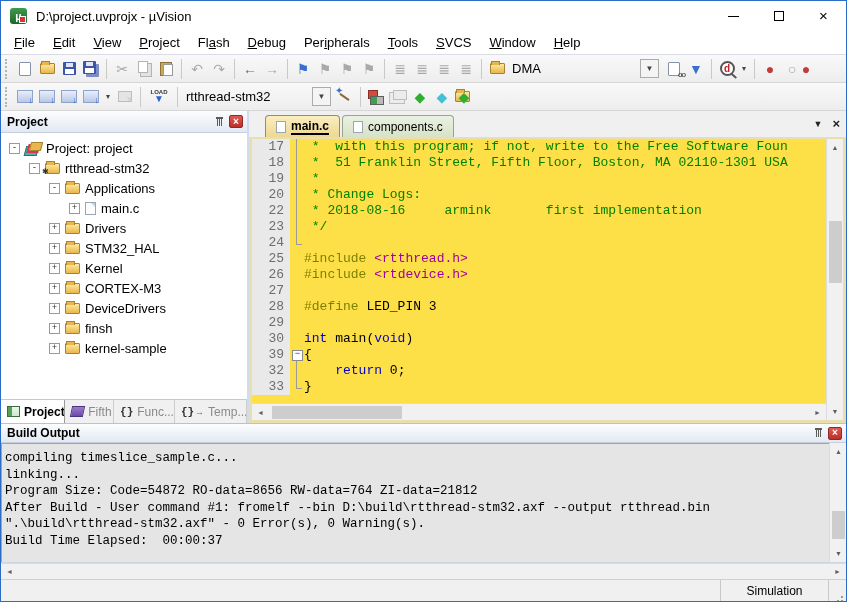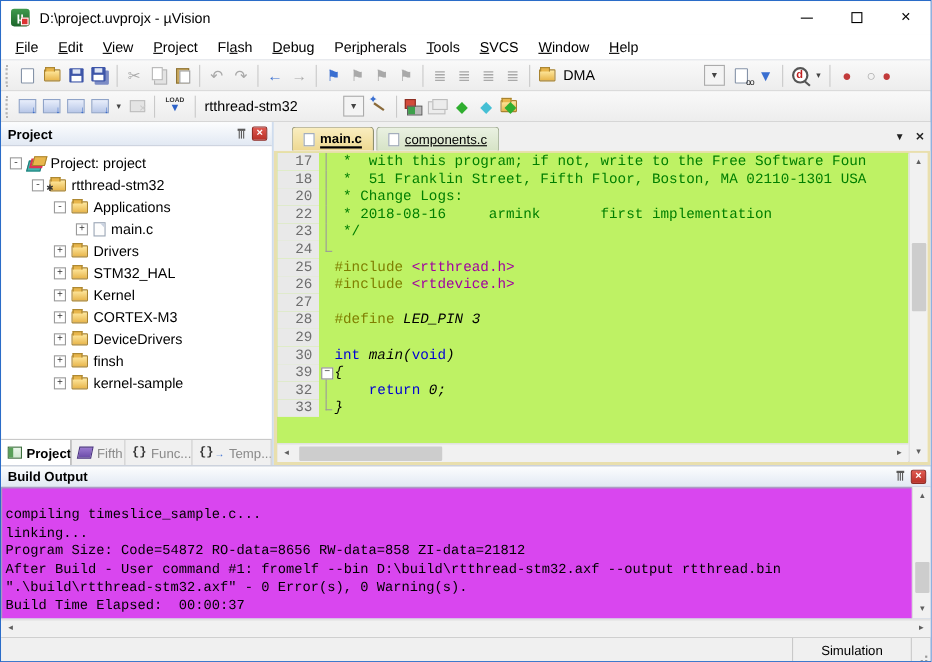--- a/index.html
+++ b/index.html
@@ -94,52 +94,52 @@
   .ic-book { width:13px; height:11px; background:linear-gradient(#9a7ad0,#6a4aa8); border:1px solid #4a3280; transform:skewX(-12deg); flex:0 0 auto; }
   .brace-ic { color:#333; font-size:11px; font-weight:bold; font-family:"Liberation Mono",monospace; }
   .brace-arrow { color:#3a6fd1; font-size:9px; margin-left:-3px; }
 
   
   .editor-zone { flex:1 1 auto; display:flex; flex-direction:column; min-width:0; background:#f0f0f0; }
   .tabbar { height:26px; background:#f0f0f0; display:flex; align-items:flex-end; padding-left:16px; flex:0 0 auto; position:relative; }
   .etab { height:22px; display:flex; align-items:center; gap:5px; padding:0 10px; border:1px solid #8f8f6e; border-bottom:none; border-radius:4px 4px 0 0; margin-right:2px; font-size:12px; }
   .etab.active { background:linear-gradient(#faeec0,#eed891); font-weight:bold; }
   .etab.active .etab-label { border-bottom:2px solid #000; }
-  .etab.inactive { background:linear-gradient(#eaf1e2,#d6e3c6); border-color:#98a588;text-decoration:underline; }
+  .etab.inactive { background:linear-gradient(#eaf1e2,#d6e3c6); border-color:#98a588; }
   .tab-pg { width:10px; height:12px; background:#fff; border:1px solid #9aa5b5; }
   .tabbar-btns { position:absolute; right:6px; top:5px; display:flex; gap:10px; align-items:center; }
   .tb-small { font-size:9px; color:#222; }
   .tb-x { font-size:13px; font-weight:bold; color:#222; }
 
   .editor-frame { flex:1 1 auto; border:3px solid #e9dfae; border-top:2px solid #e9dfae; background:#fff; display:flex; min-height:0; box-shadow:inset 0 0 0 1px #c4ba84; }
   .edit-col { flex:1 1 auto; display:flex; flex-direction:column; min-width:0; }
-  .code-area { flex:1 1 auto; display:flex; overflow:hidden; background:#bef264; }
+  .code-area { flex:1 1 auto; display:flex; overflow:hidden; background:#fde047; }
   .gutter-col { display:flex; flex-direction:column; }
   .cl { height:16px; line-height:16px; display:flex; font-family:"Liberation Mono",monospace; font-size:13px; white-space:pre; }
   .ln { width:38px; background:#e9e9e9; color:#6e6e6e; text-align:right; padding-right:6px; flex:0 0 auto; }
   .fm { width:14px; flex:0 0 auto; position:relative; }
   .fm.fv::before { content:""; position:absolute; left:6px; top:0; bottom:0; border-left:1px solid #9a9a9a; }
   .fm.fe::before { content:""; position:absolute; left:6px; top:0; height:9px; width:5px; border-left:1px solid #9a9a9a; border-bottom:1px solid #9a9a9a; }
   .fm.fb::before { content:"−"; position:absolute; left:2px; top:3px; width:9px; height:9px; border:1px solid #8a8a8a; background:#fff; font-size:9px; line-height:7px; text-align:center; color:#333; }
   .fm.fb::after { content:""; position:absolute; left:6px; top:14px; bottom:0; border-left:1px solid #9a9a9a; }
   .ct { flex:1 1 auto; overflow:hidden; }
-  .cmt { color:#007f00; } .pp { color:#7f7f00; } .str { color:#a100a1; } .kw { color:#0000d4; } .pl { color:#000;font-style:italic; }
+  .cmt { color:#007f00; } .pp { color:#7f7f00; } .str { color:#a100a1; } .kw { color:#0000d4; } .pl { color:#000; }
 
   .scroll-h { height:17px; background:#f1f1f1; border-top:1px solid #dcdcdc; display:flex; align-items:center; position:relative; flex:0 0 auto; }
   .scroll-v { width:17px; background:#f1f1f1; border-left:1px solid #dcdcdc; display:flex; flex-direction:column; align-items:center; position:relative; flex:0 0 auto; }
   .sarrow { width:17px; height:17px; display:flex; align-items:center; justify-content:center; font-size:7px; color:#5f5f5f; flex:0 0 auto; }
   .sthumb-v { position:absolute; left:2px; width:13px; background:#cdcdcd; border-radius:1px; }
   .sthumb-h { position:absolute; top:2px; height:13px; background:#cdcdcd; border-radius:1px; }
   .spacer { flex:1 1 auto; }
 
   
   .build-panel { flex:0 0 auto; display:flex; flex-direction:column; background:#fff; }
   .build-header { height:20px; background:linear-gradient(#fcfdfe,#e2e9f3); border-top:1px solid #b9c2d0; border-bottom:1px solid #c6cedb; display:flex; align-items:center; padding:0 4px 0 6px; }
   .build-body { height:120px; display:flex; border-bottom:1px solid #cdd5e2; }
-  .build-text { flex:1 1 auto; background:#d946ef; border:1px solid #9aa5b5; border-right:none; border-bottom:none; padding:16px 3px; font-family:"Liberation Mono",monospace; font-size:12.5px; line-height:16.5px; overflow:hidden; }
+  .build-text { flex:1 1 auto; background:#e5e5e5; border:1px solid #9aa5b5; border-right:none; border-bottom:none; padding:6px 3px; font-family:"Liberation Mono",monospace; font-size:12.5px; line-height:16.5px; overflow:hidden; }
   .build-text div { white-space:pre; }
   .build-vscroll { width:17px; background:#f1f1f1; border-left:1px solid #dcdcdc; position:relative; display:flex; flex-direction:column; }
   .build-hscroll { height:16px; background:#f1f1f1; border-top:1px solid #dcdcdc; display:flex; align-items:center; position:relative; }
 
   
   .statusbar { height:22px; background:#f0f0f0; border-top:1px solid #cfcfcf; display:flex; align-items:stretch; flex:0 0 auto; font-size:12px; }
   .status-left { flex:1 1 auto; }
   .status-sim { width:108px; border-left:1px solid #c9c9c9; display:flex; align-items:center; justify-content:center; }
   .status-grip { width:18px; border-left:1px solid #c9c9c9; position:relative; }
   .status-grip::before { content:""; position:absolute; right:3px; bottom:3px; width:2px; height:2px; background:#9a9a9a; box-shadow:-4px 4px 0 #9a9a9a, 0 4px 0 #9a9a9a, -8px 8px 0 #9a9a9a, -4px 8px 0 #9a9a9a, 0 8px 0 #9a9a9a; }
@@ -442,20 +442,21 @@
           <span class="tb-x">×</span>
         </div>
       </div>
 
       <div class="editor-frame">
         <div class="edit-col">
           <div class="code-area">
             <div class="gutter-col" style="flex:1 1 auto; min-width:0">
               <div class="cl"><span class="ln">17</span><span class="fm fv"></span><span class="ct"><span class="cmt"> *  with this program; if not, write to the Free Software Foun</span></span></div>
               <div class="cl"><span class="ln">18</span><span class="fm fv"></span><span class="ct"><span class="cmt"> *  51 Franklin Street, Fifth Floor, Boston, MA 02110-1301 USA</span></span></div>
+              <div class="cl"><span class="ln">19</span><span class="fm fv"></span><span class="ct"><span class="cmt"> *</span></span></div>
               <div class="cl"><span class="ln">20</span><span class="fm fv"></span><span class="ct"><span class="cmt"> * Change Logs:</span></span></div>
               <div class="cl"><span class="ln">22</span><span class="fm fv"></span><span class="ct"><span class="cmt"> * 2018-08-16     armink       first implementation</span></span></div>
               <div class="cl"><span class="ln">23</span><span class="fm fv"></span><span class="ct"><span class="cmt"> */</span></span></div>
               <div class="cl"><span class="ln">24</span><span class="fm fe"></span><span class="ct"><span class="pl"></span></span></div>
               <div class="cl"><span class="ln">25</span><span class="fm"></span><span class="ct"><span class="pp">#include</span><span class="pl"> </span><span class="str">&lt;rtthread.h&gt;</span></span></div>
               <div class="cl"><span class="ln">26</span><span class="fm"></span><span class="ct"><span class="pp">#include</span><span class="pl"> </span><span class="str">&lt;rtdevice.h&gt;</span></span></div>
               <div class="cl"><span class="ln">27</span><span class="fm"></span><span class="ct"><span class="pl"></span></span></div>
               <div class="cl"><span class="ln">28</span><span class="fm"></span><span class="ct"><span class="pp">#define</span><span class="pl"> LED_PIN 3</span></span></div>
               <div class="cl"><span class="ln">29</span><span class="fm"></span><span class="ct"><span class="pl"></span></span></div>
               <div class="cl"><span class="ln">30</span><span class="fm"></span><span class="ct"><span class="kw">int</span><span class="pl"> main(</span><span class="kw">void</span><span class="pl">)</span></span></div>
@@ -488,21 +489,21 @@
         <div class="pin-ic"></div>
         <div class="xbtn">
             <span>×</span>
           </div>
       </div>
     </div>
     <div class="build-body">
       <div class="build-text">
         <div>compiling timeslice_sample.c...</div>
         <div>linking...</div>
-        <div>Program Size: Code=54872 RO-data=8656 RW-data=858 ZI-data=21812</div>
+        <div>Program Size: Code=54872 RO-data=8656 RW-data=764 ZI-data=21812</div>
         <div>After Build - User command #1: fromelf --bin D:\build\rtthread-stm32.axf --output rtthread.bin</div>
         <div>".\build\rtthread-stm32.axf" - 0 Error(s), 0 Warning(s).</div>
         <div>Build Time Elapsed:  00:00:37</div>
       </div>
       <div class="build-vscroll">
         <div class="sarrow">▲</div>
         <div class="sthumb-v" style="top:68px;height:28px"></div>
         <div class="spacer"></div>
         <div class="sarrow">▼</div>
       </div>

